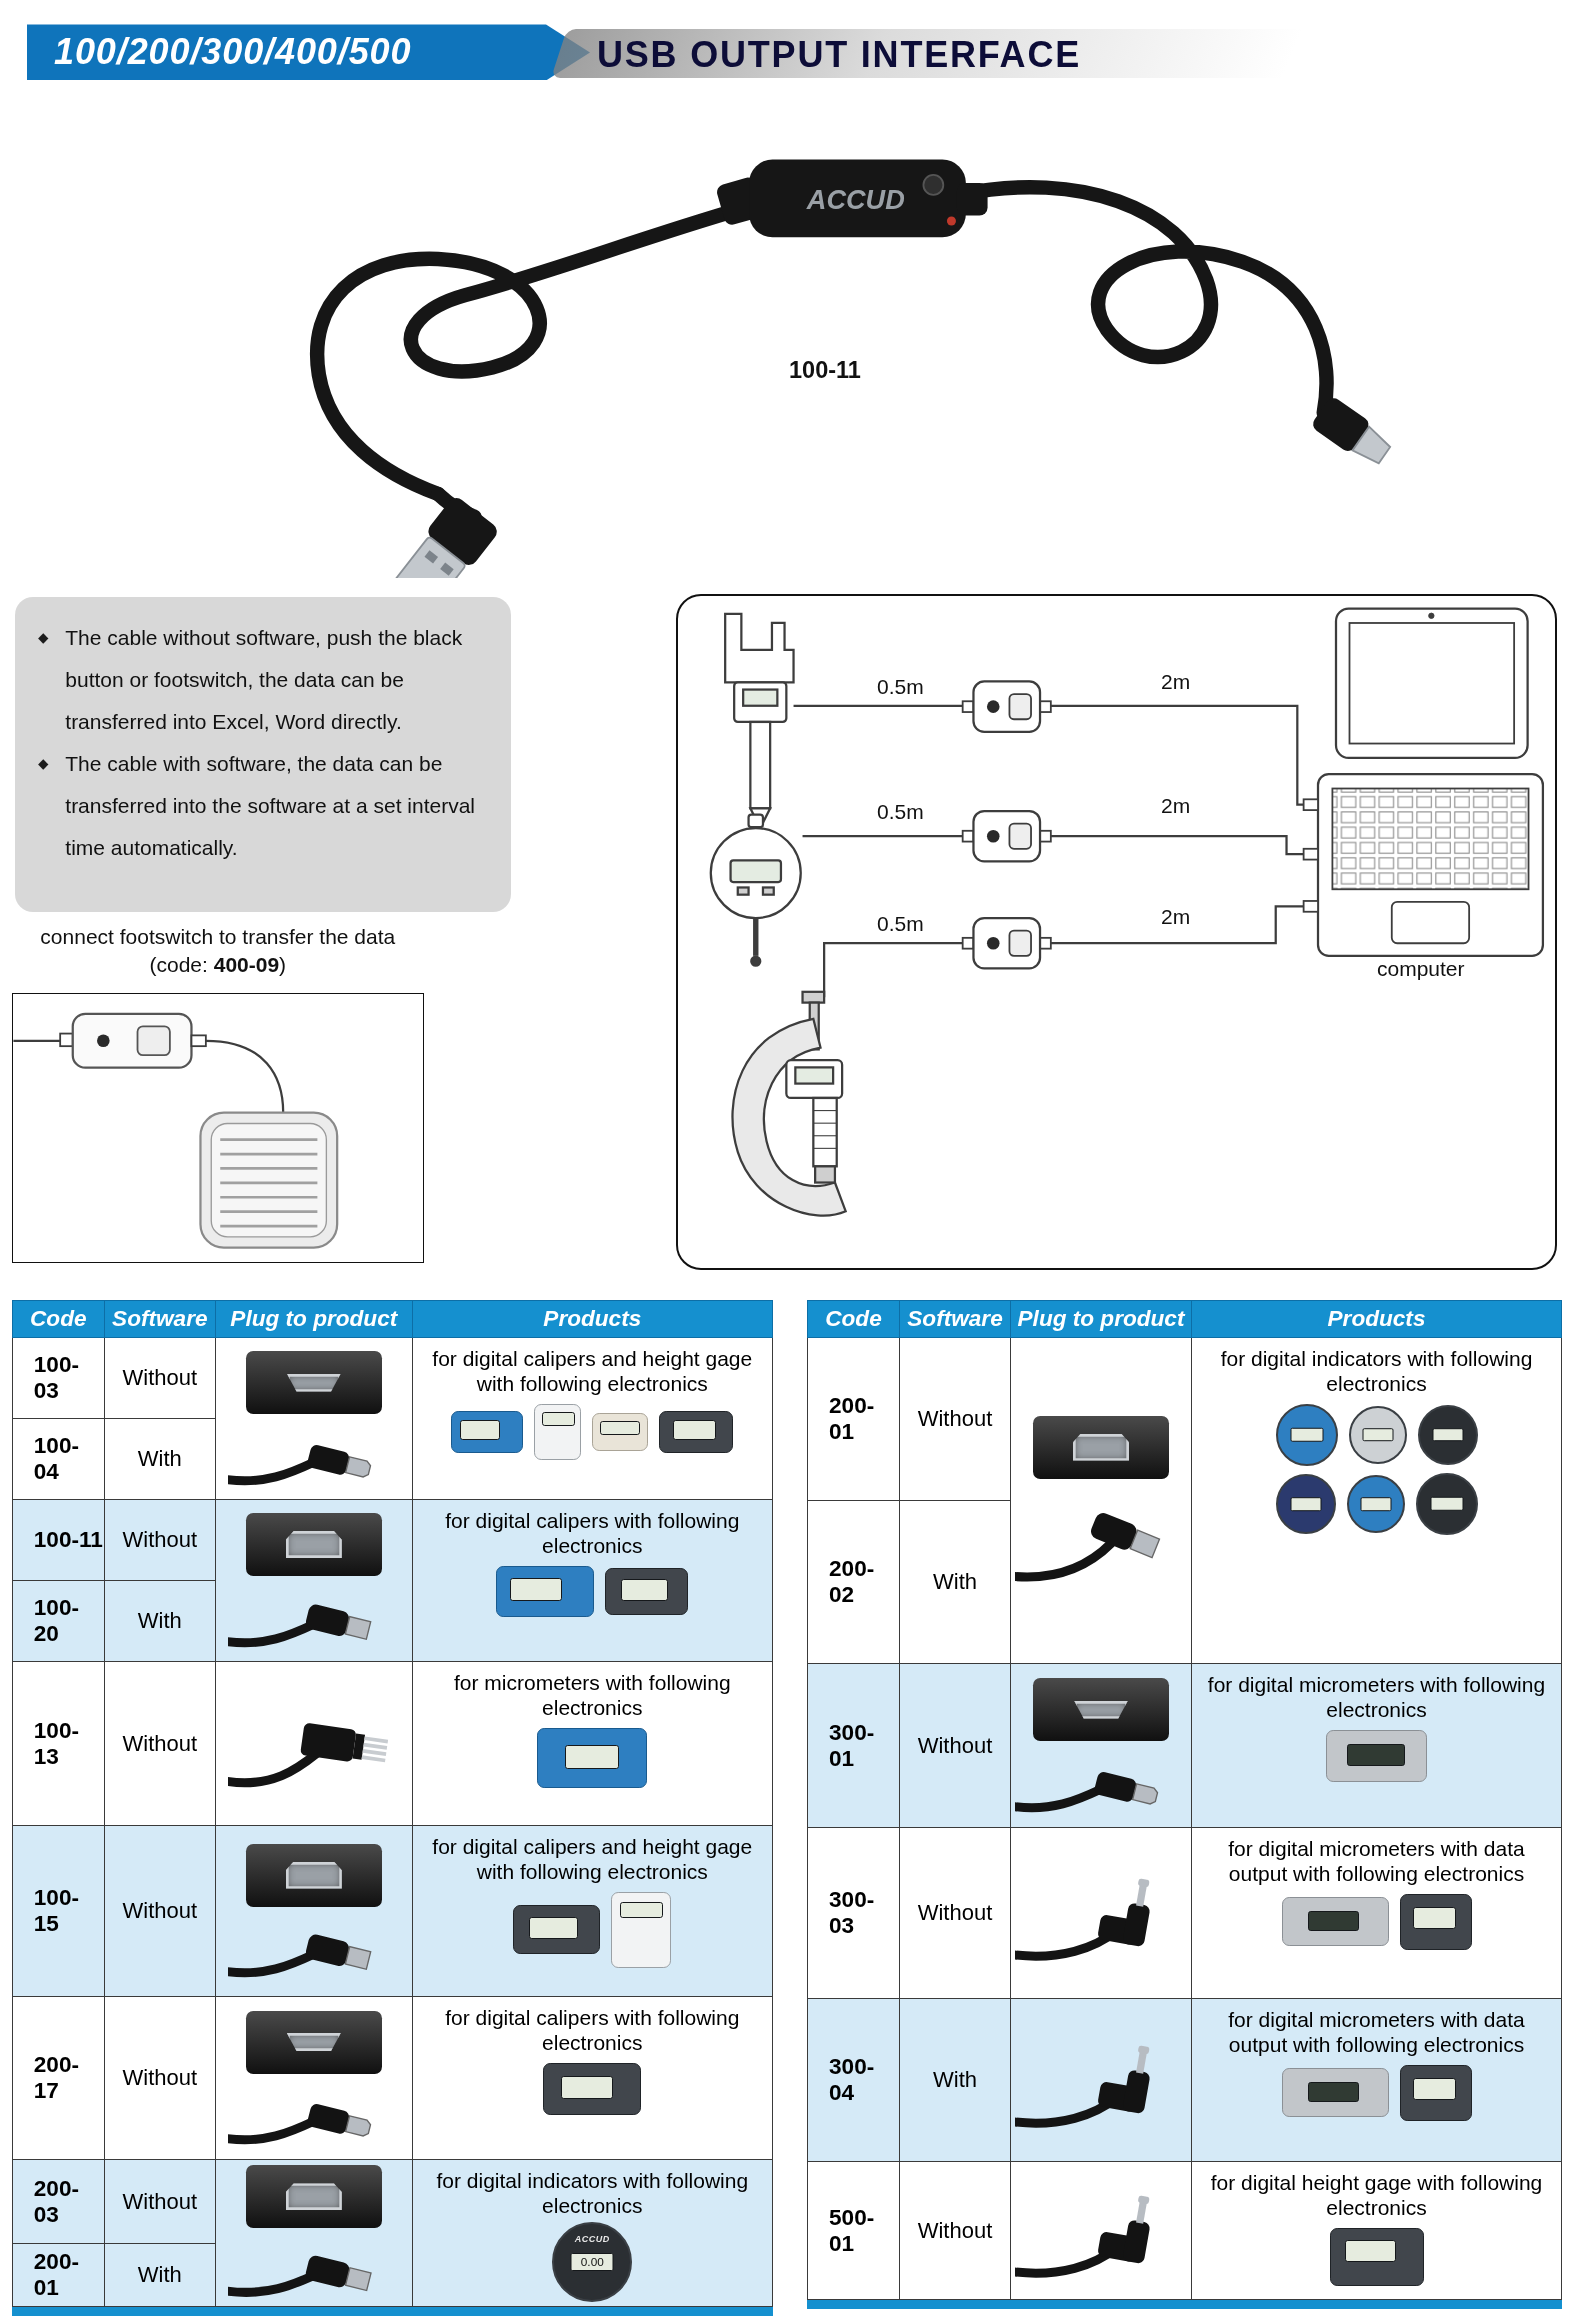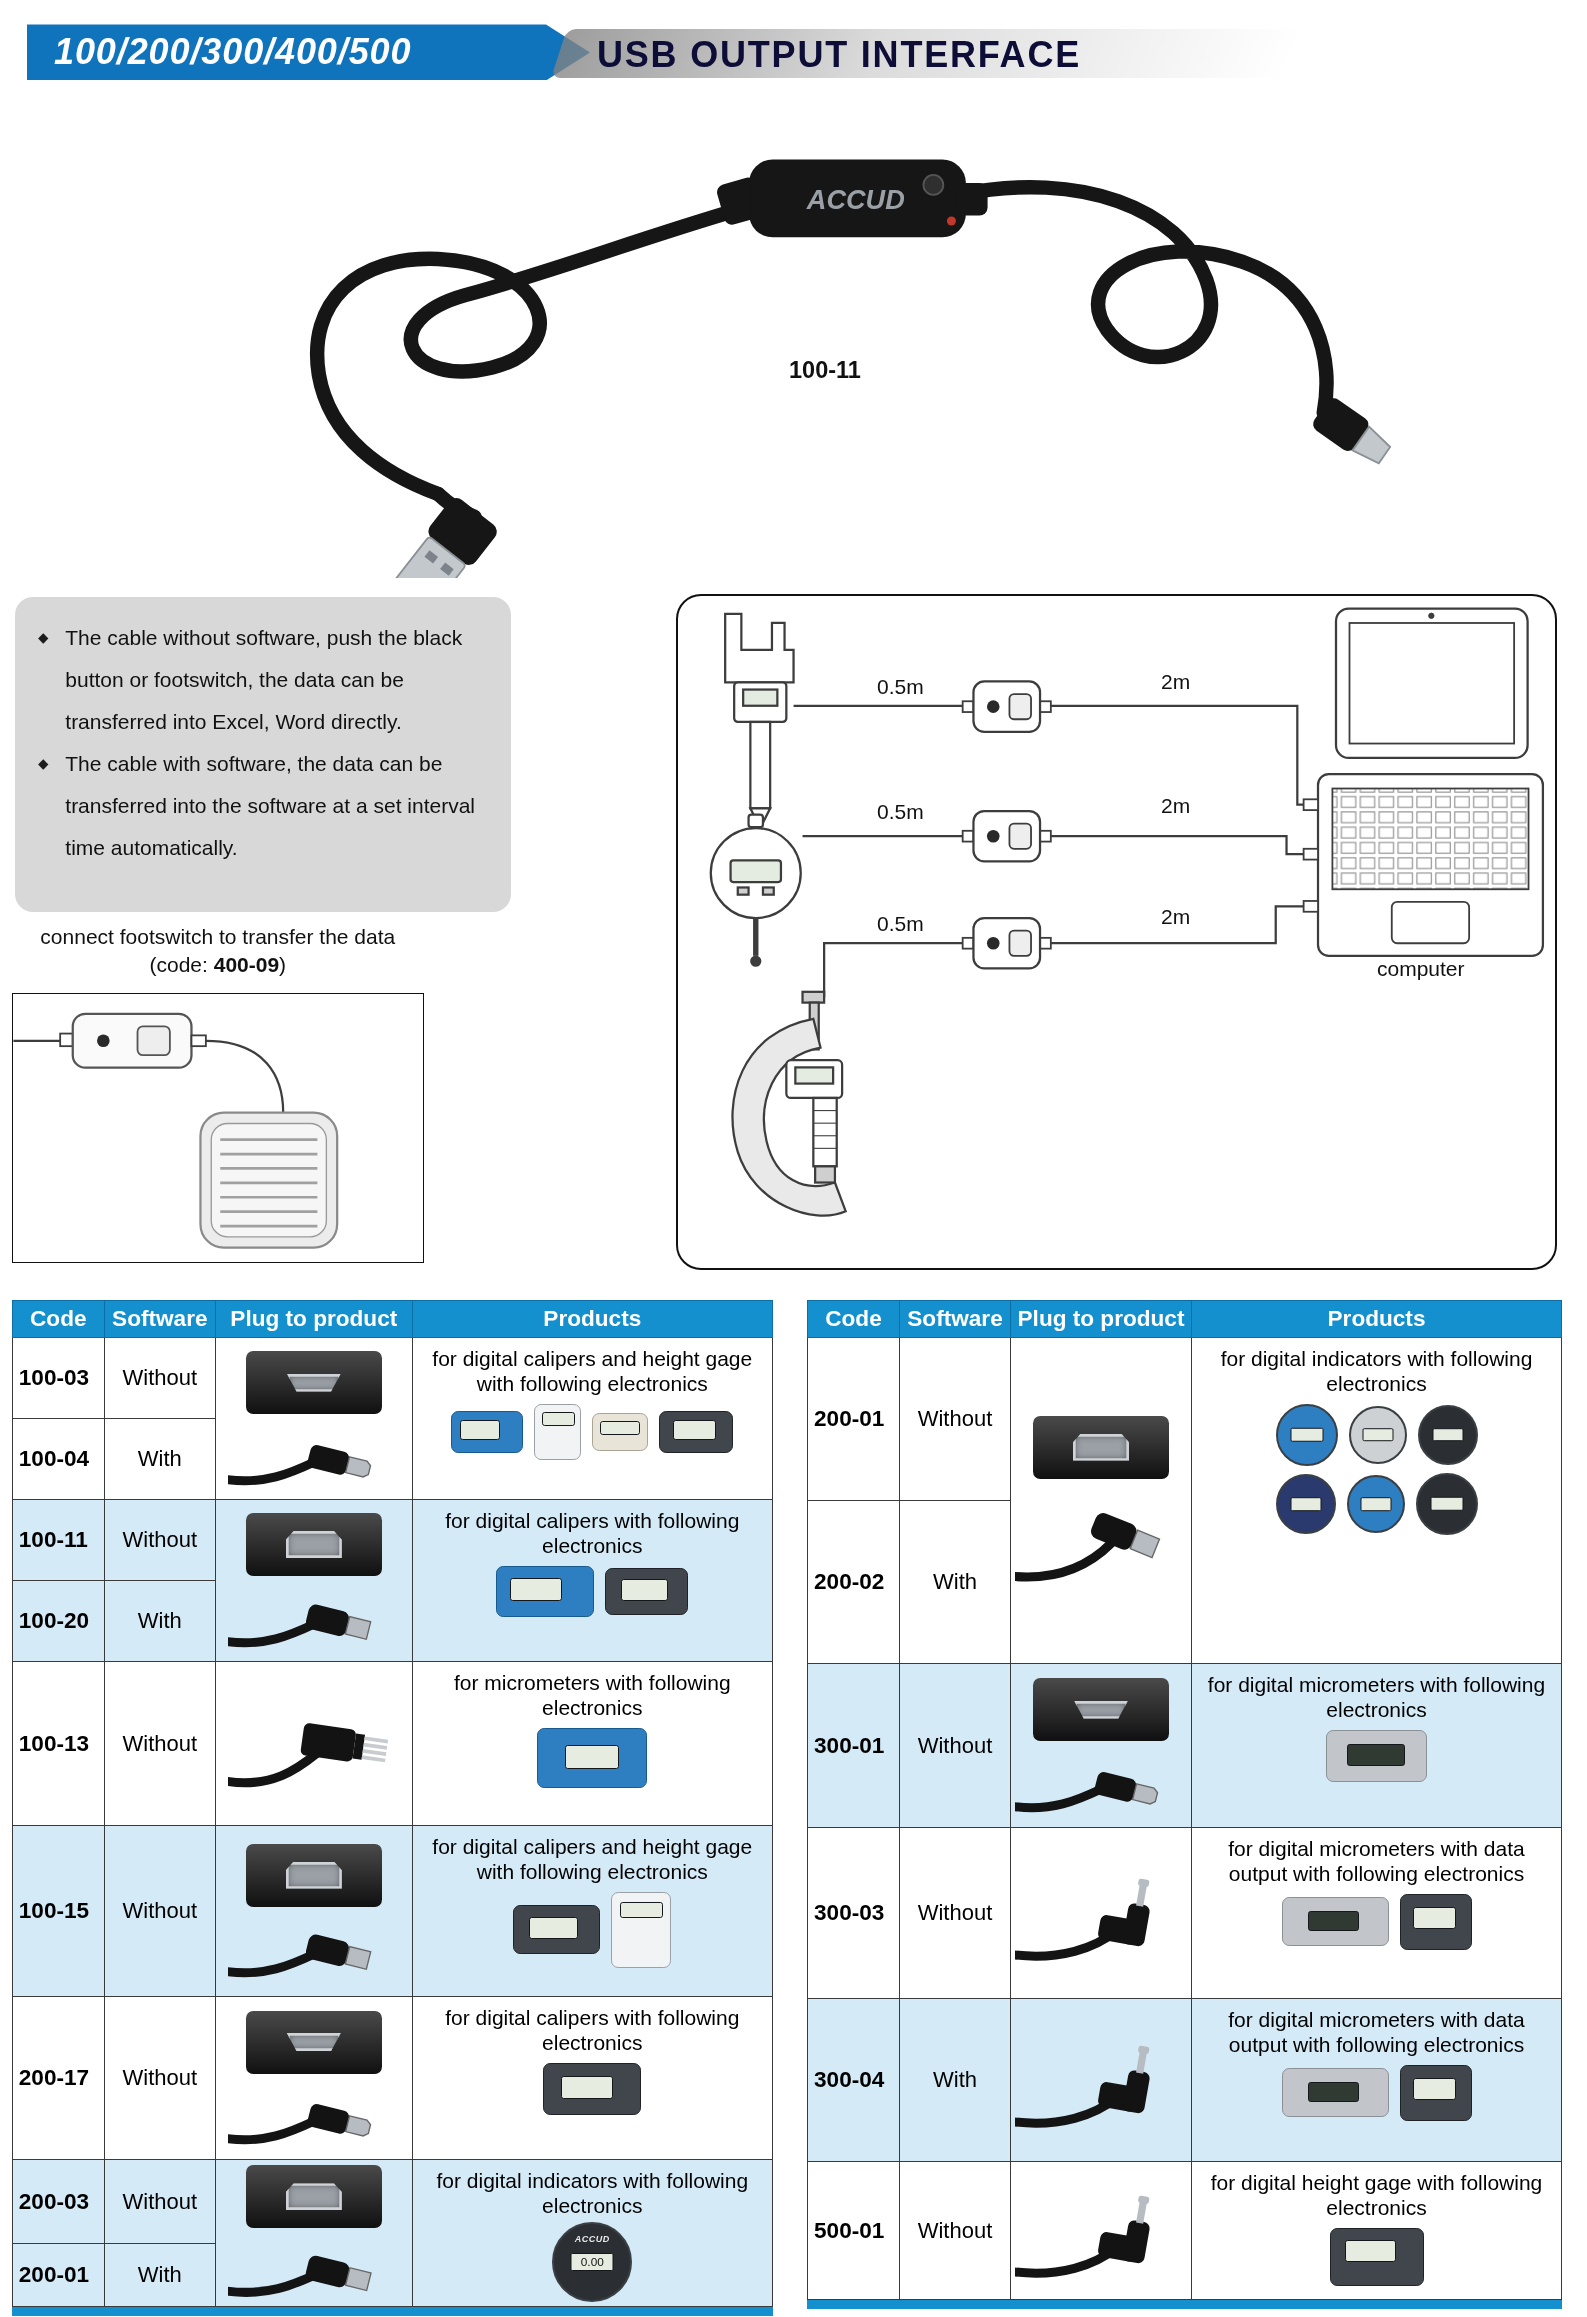--- a/index.html
+++ b/index.html
@@ -46,24 +46,24 @@
 
   
   .diagram-box { left:676px; top:594px; width:881px; height:676px; border:2.7px solid #111; border-radius:25px; background:#fff; }
   .diagram-svg { width:100%; height:100%; display:block; }
   .dlabel { font-size:21px; color:#111; }
 
   
   table.spec { position:absolute; border-collapse:collapse; table-layout:fixed; background:#fff; }
   .spec th {
     background:#1590cf; color:#fff; font-size:22.6px; font-weight:bold;
-    border:0.9px solid #0d6ea6; text-align:center; vertical-align:middle;
+    border:0.9px solid #0d6ea6; text-align:center; vertical-align:middle;font-style:italic;
   }
   .spec td { border:0.9px solid #3a3a3a; vertical-align:middle; overflow:hidden; }
-  .spec .c-code { font-size:22.6px; font-weight:bold; padding-left:6px; text-align:left; }
+  .spec .c-code { font-size:22.6px; font-weight:bold; padding-left:21px; text-align:left; }
   .spec .c-sw   { font-size:22px; text-align:center; }
   .spec .c-plug { text-align:center; }
   .spec .c-prod { vertical-align:top; text-align:center; }
   .r-white td { background:#ffffff; }
   .r-blue  td { background:#d5eaf7; }
   .endbar td { background:#1590cf; border:0.9px solid #1590cf; }
   .prod-text { font-size:21px; line-height:1.18; color:#000; padding:9px 12.7px 0; text-align:center; }
 
   
   .plugbox { display:flex; flex-direction:column; align-items:center; gap:1.8px; padding:3.6px 0; }

